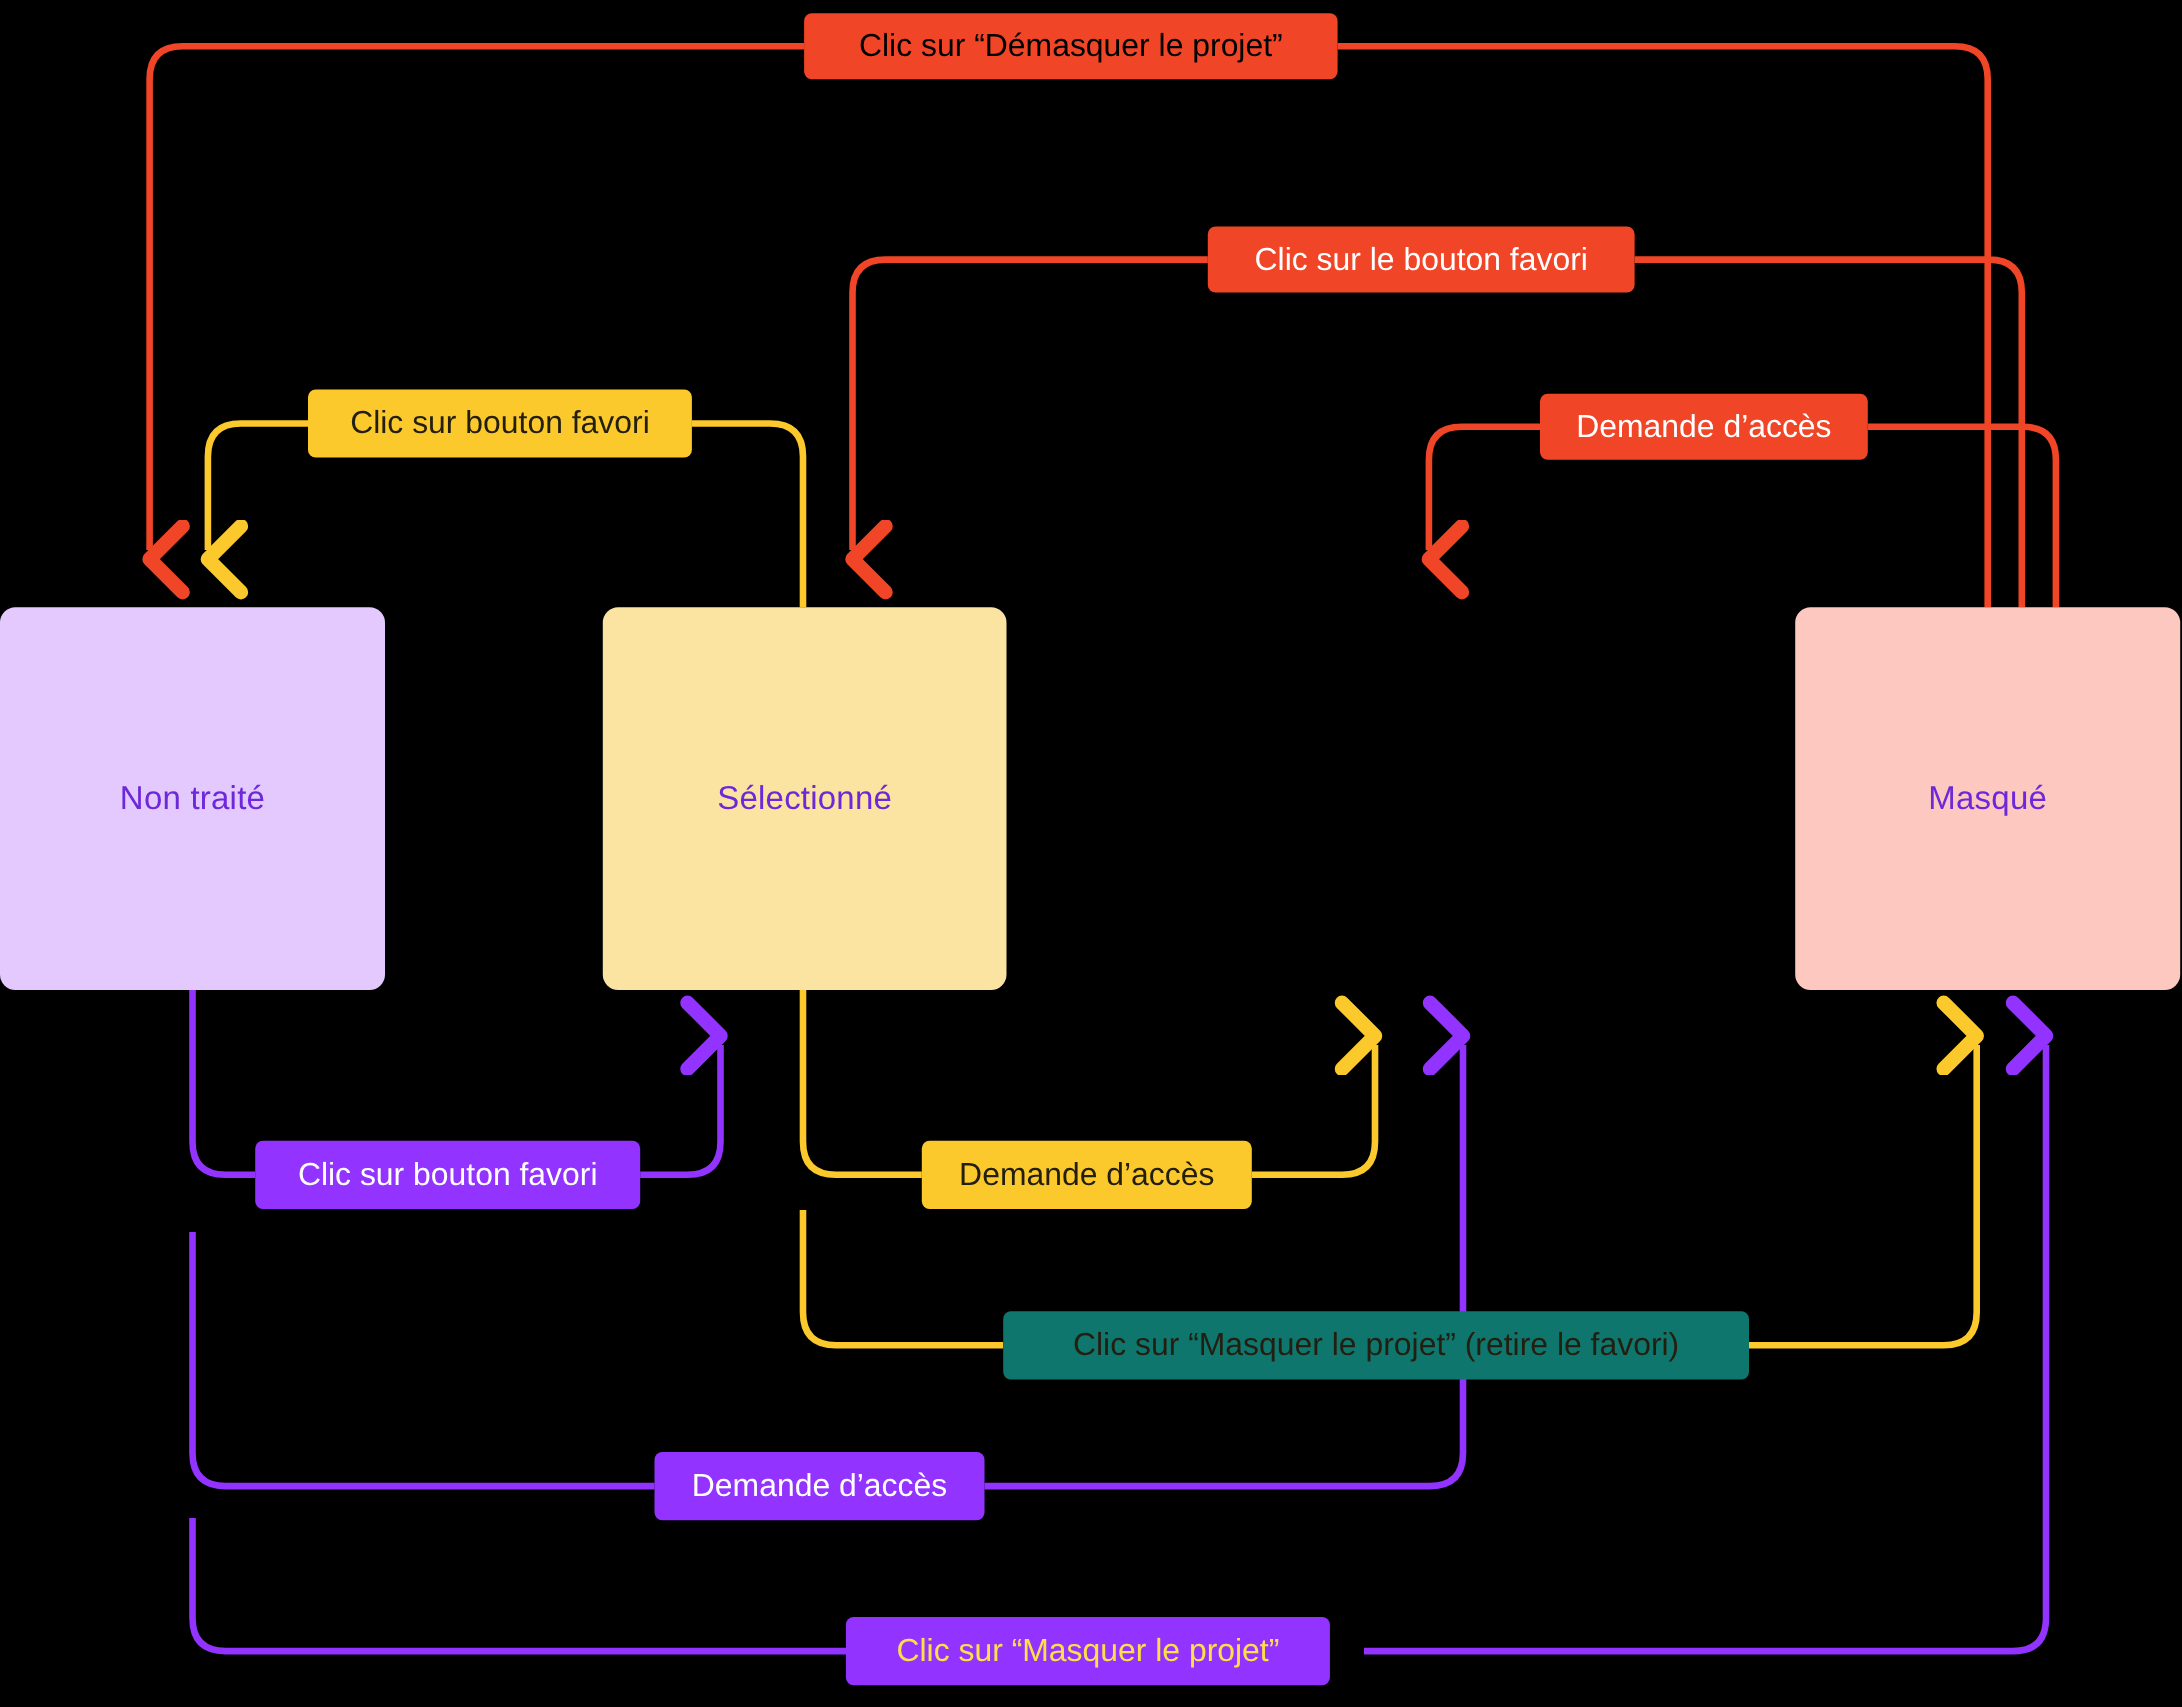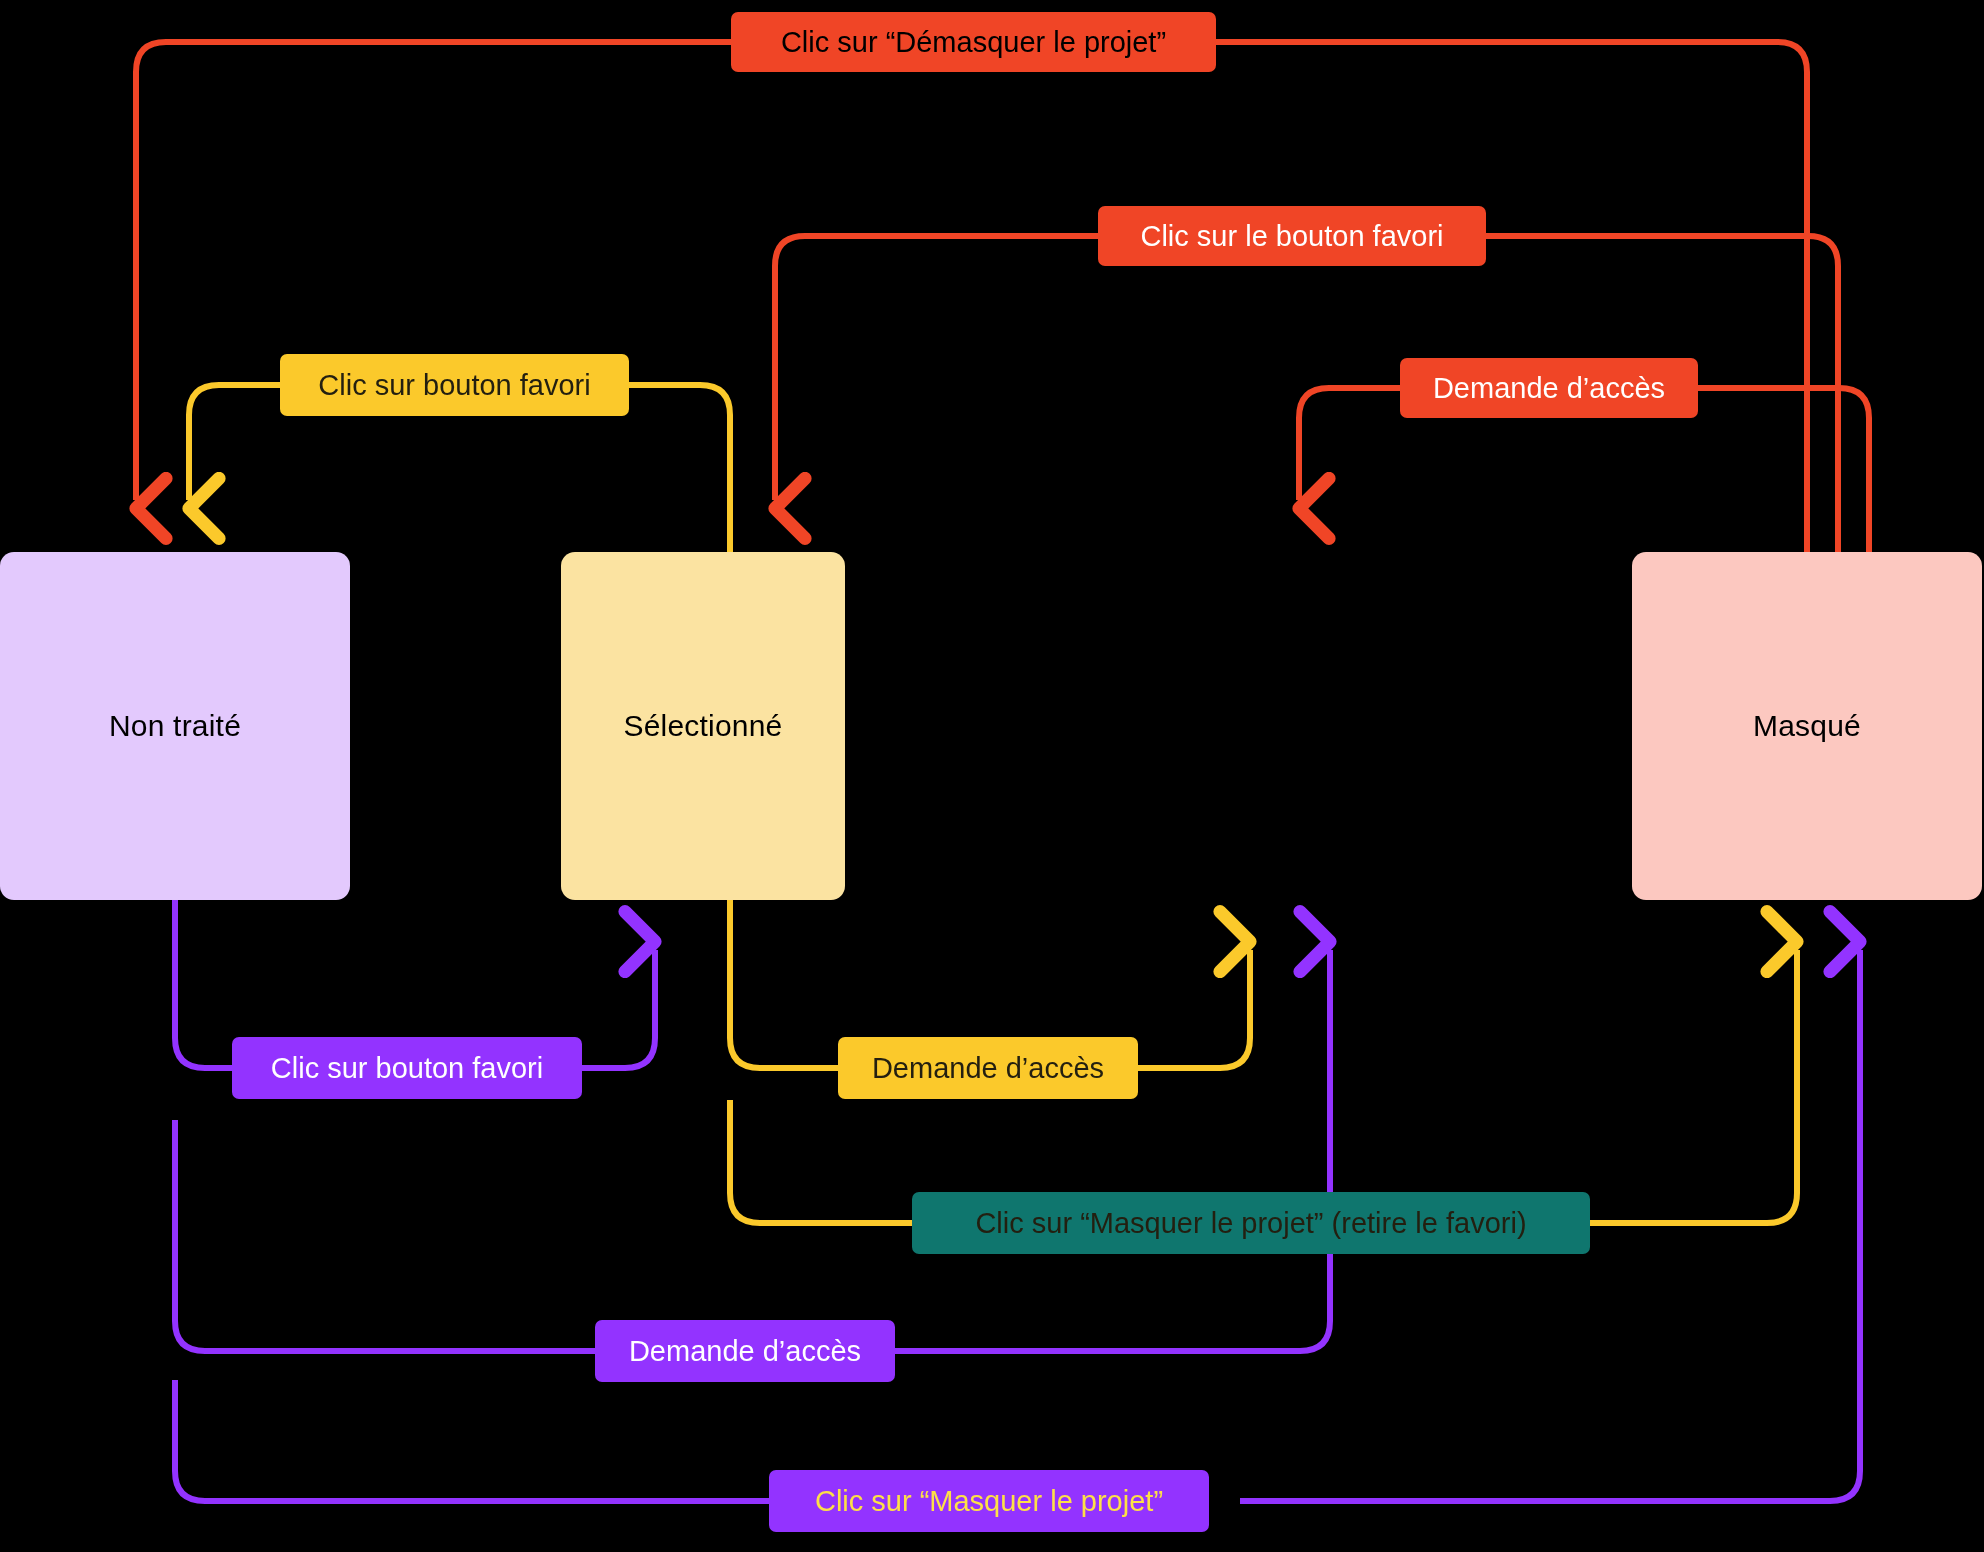--- a/index.html
+++ b/index.html
@@ -1,20 +1,20 @@
 <!DOCTYPE html>
 <html><head>
 <meta charset="utf-8">
 <style>
   html,body{margin:0;padding:0;background:#000;}
   body{font-family:"Liberation Sans","DejaVu Sans",sans-serif;}
   #stage{position:relative;width:1984px;height:1552px;background:#000;overflow:hidden;}
   #wires{position:absolute;inset:0;width:1984px;height:1552px;}
   .node{position:absolute;border-radius:14px;display:flex;align-items:center;justify-content:center;}
-  .node-label{font-size:30px;color:#000000;letter-spacing:.2px;white-space:nowrap;}
+  .node-label{font-size:30px;color:#6d28d9;letter-spacing:.2px;white-space:nowrap;}
   .edge-label{position:absolute;border-radius:7px;display:flex;align-items:center;justify-content:center;
               white-space:nowrap;font-size:29px;line-height:1;padding:0 18px;box-sizing:border-box;}
 </style>
 </head>
 <body>
 
 <div id="stage">
 
   <svg id="wires" viewBox="0 0 1984 1552" xmlns="http://www.w3.org/2000/svg">
     <defs>
@@ -47,21 +47,21 @@
 
       <path stroke="#9333FF" marker-end="url(#ah-purple)" d="M175,1120 L175,1321 Q175,1351 205,1351 L595,1351 M895,1351 L1300,1351 Q1330,1351 1330,1321 L1330,950"></path>
 
       <path stroke="#9333FF" marker-end="url(#ah-purple)" d="M175,1380 L175,1471 Q175,1501 205,1501 L800,1501 M1240,1501 L1830,1501 Q1860,1501 1860,1471 L1860,950"></path>
     </g>
   </svg>
 
   <div class="node" style="left:0px;top:552px;width:350px;height:348px;background:#E3C9FD;">
     <span class="node-label">Non traité</span>
   </div>
-  <div class="node" style="left:548px;top:552px;width:284px;height:348px;background:#FBE3A1;margin-left:13px;">
+  <div class="node" style="left:548px;top:552px;width:367px;height:348px;background:#FBE3A1;">
     <span class="node-label">Sélectionné</span>
   </div>
   <div class="node" style="left:1632px;top:552px;width:350px;height:348px;background:#FCC8C0;">
     <span class="node-label">Masqué</span>
   </div>
 
   <div class="edge-label" style="left:731px;top:12px;width:485px;height:60px;background:#F04526;color:#000000;">Clic sur “Démasquer le projet”</div>
 
   <div class="edge-label" style="left:1098px;top:206px;width:388px;height:60px;background:#F04526;color:#FFFFFF;">Clic sur le bouton favori</div>
 

